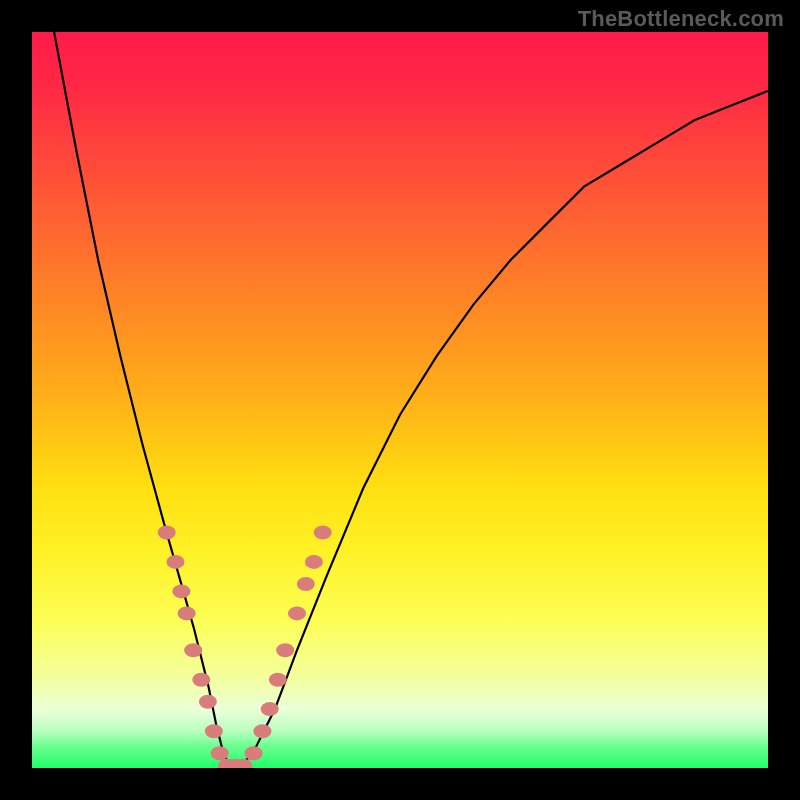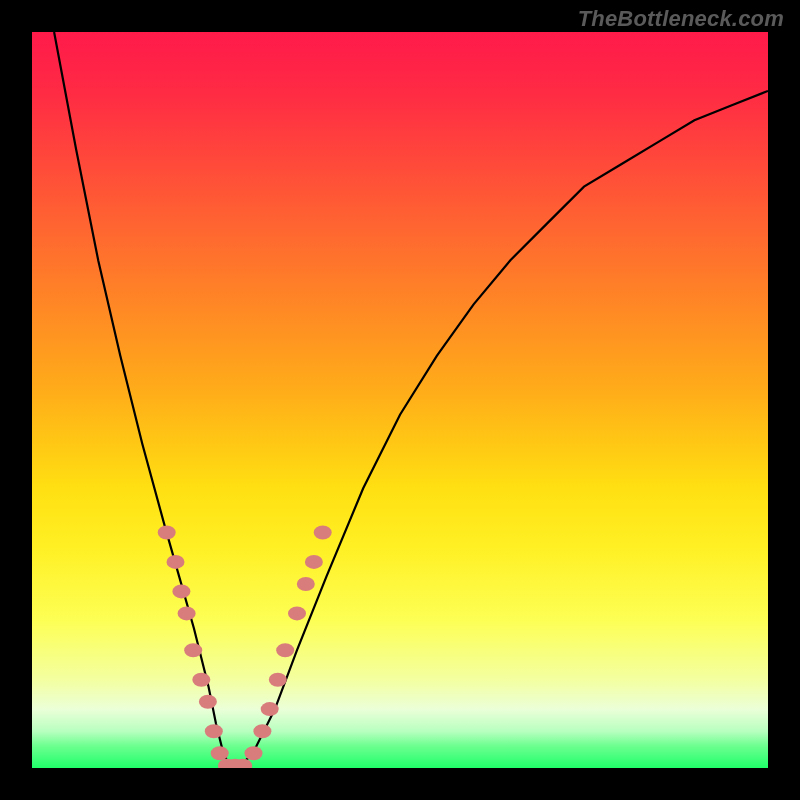--- a/index.html
+++ b/index.html
@@ -42,21 +42,20 @@
   }
   .watermark {
     position: absolute;
     top: 6px;
     right: 16px;
     font-family: Arial, Helvetica, sans-serif;
     font-size: 22px;
     font-weight: 600;
     color: #5a5a5a;
     letter-spacing: 0.2px;
-    font-style: italic;
   }
   svg.curve {
     position: absolute;
     left: 0;
     top: 0;
     width: 736px;
     height: 736px;
   }
   .marker {
     fill: #d97c7c;

